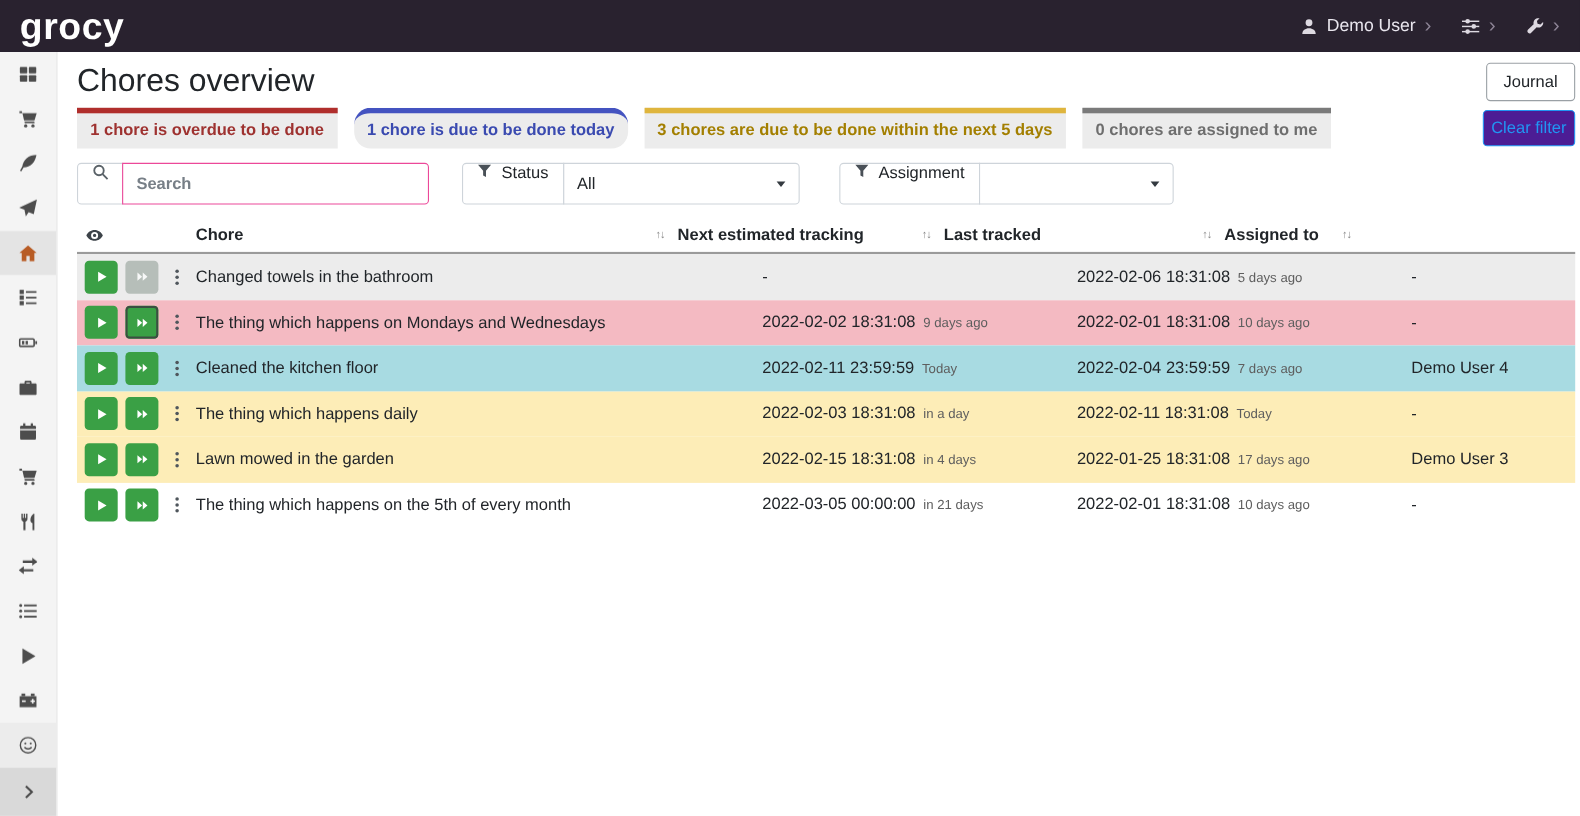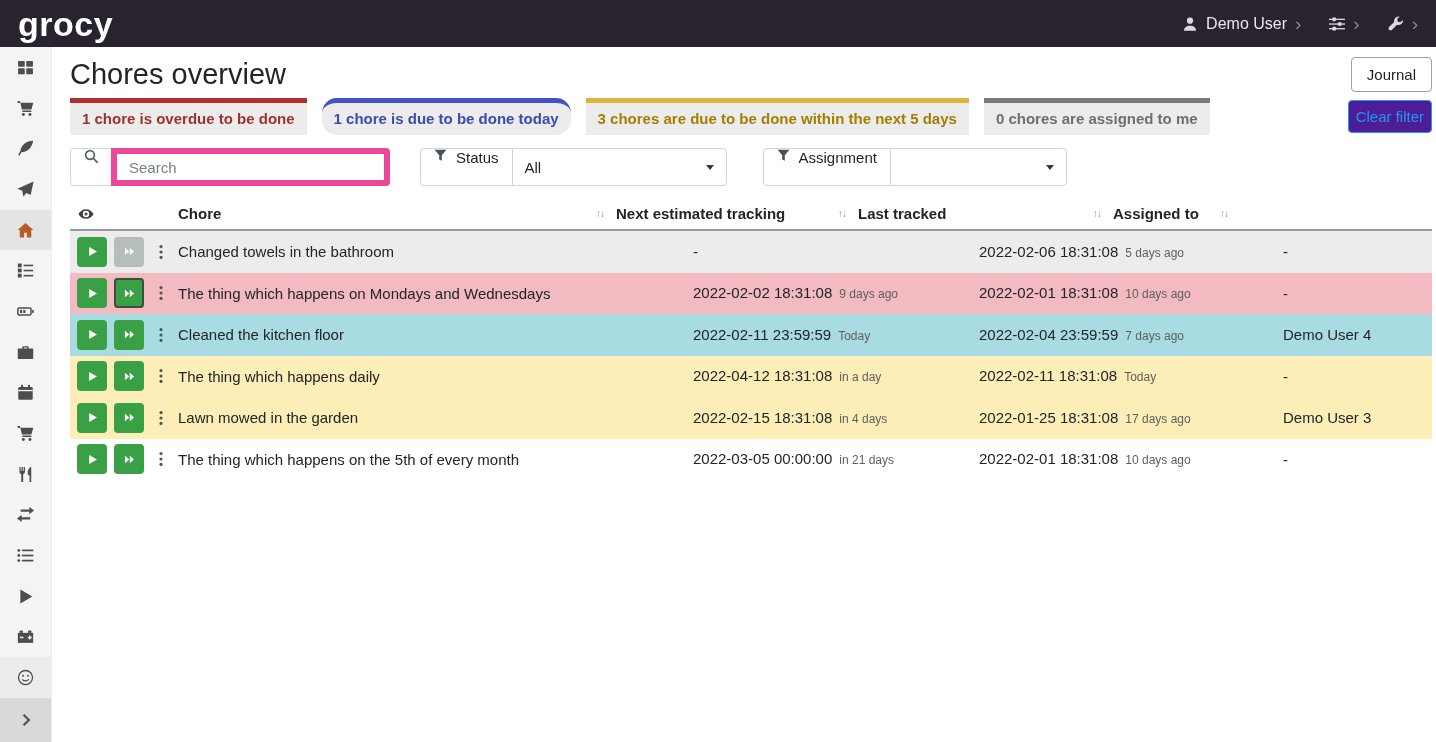--- a/index.html
+++ b/index.html
@@ -46,22 +46,22 @@
     border-radius:4px;padding:7px 7px;font-size:15px;cursor:pointer;font-family:inherit;}
 
   .filter-row{display:flex;margin-bottom:12px;}
   .igroup{display:flex;height:38px;}
   .prepend{display:flex;border:1px solid #ced4da;background:#fff;}
   .icon-only{width:42px;justify-content:center;border-radius:4px 0 0 4px;color:#5a6268;}
   .icon-only svg{width:15px;height:15px;}
   .with-label{gap:9px;padding:0 13px;font-size:15px;color:#212529;border-radius:4px 0 0 4px;}
   .funnel svg{width:13px;height:13px;color:#495057;}
   .search-group{width:320px;}
-  .search-input{flex:1;border:6px solid #ec4899;border-radius:0 4px 4px 0;margin-left:-1px;
-    padding:0 12px;font-size:15px;color:#495057;outline:none;font-family:inherit;background:#fff;min-width:0;}
+  .search-input{flex:1;border:1px solid #ec4899;border-radius:0 4px 4px 0;margin-left:-1px;
+    padding:0 12px;font-size:15px;color:#495057;outline:none;font-family:inherit;background:#fff;min-width:0;font-weight:bold;}
   .search-input::placeholder{color:#777f87;}
   .status-group{margin-left:30px;}
   .assign-group{margin-left:36px;}
   .select{display:flex;align-items:center;justify-content:space-between;border:1px solid #ced4da;
     margin-left:-1px;border-radius:0 4px 4px 0;padding:0 12px;font-size:15px;color:#212529;background:#fff;cursor:pointer;}
   .status-select{width:215px;}
   .assign-select{width:177px;}
   .caret{width:0;height:0;border-left:4.5px solid transparent;border-right:4.5px solid transparent;
     border-top:5.5px solid #343a40;}
 
@@ -477,21 +477,21 @@
                 </svg>
               </span>
             </button>
             <span class="dots"><span><svg viewBox="0 0 4 16" fill="currentColor">
                   <circle cx="2" cy="2.6" r="1.6"></circle>
                   <circle cx="2" cy="8" r="1.6"></circle>
                   <circle cx="2" cy="13.4" r="1.6"></circle>
                 </svg></span></span>
           </div>
           <div class="cell-chore">The thing which happens daily</div>
-          <div class="cell-next"><span class="date">2022-04-12 18:31:08</span><span class="rel">in a day</span></div>
+          <div class="cell-next"><span class="date">2022-02-03 18:31:08</span><span class="rel">in a day</span></div>
           <div class="cell-last"><span class="date">2022-02-11 18:31:08</span><span class="rel">Today</span></div>
           <div class="cell-assigned">-</div>
         </div>
         <div class="trow brow warning">
           <div class="cell-controls">
             <button class="btn-track">
               <span>
                 <svg viewBox="0 0 16 16" fill="currentColor">
                   <path d="M3.2 1.4v13.2L14.4 8z"></path>
                 </svg>

